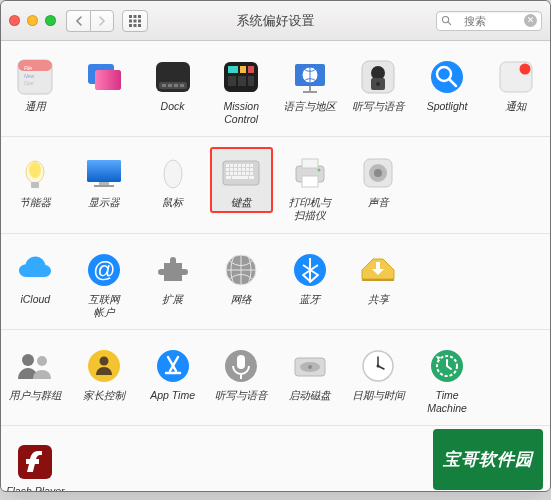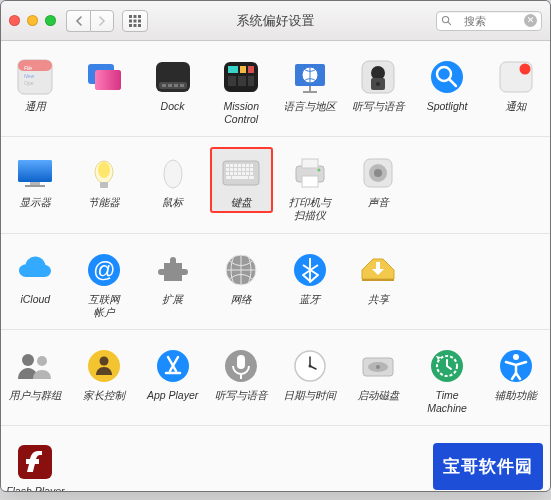--- a/index.html
+++ b/index.html
@@ -70,23 +70,23 @@
     cursor:default;padding:4px 2px 8px; position:relative;font-style:italic;
   }
   .item.highlight::before{
     content:"";position:absolute;top:-2px;left:3px;right:3px;height:62px;
     border:2.5px solid #ff3b30;border-radius:3px;
     background:#e9e9e9;
   }
   .iconbox{width:40px;height:40px;display:flex;align-items:center;justify-content:center;position:relative;z-index:1}
   .label{font-size:10.5px;color:#333;text-align:center;line-height:1.25;white-space:pre-line;z-index:1;font-weight:400}
   .watermark{
-    position:absolute;right:8px;bottom:10px;background:#1d4ed8;color:#fff;
-    font-size:17px;font-weight:bold;padding:12px 10px;border-radius:4px;
-    letter-spacing:1px;
+    position:absolute;right:8px;bottom:10px;background:#15803d;color:#fff;
+    font-size:17px;font-weight:bold;padding:19px 10px;border-radius:4px;
+    letter-spacing:1px;font-style:italic;
   }
 </style>
 </head>
 <body>
 
 <div class="window">
   <div class="titlebar">
     <div class="traffic">
       <span class="t-close"></span>
       <span class="t-min"></span>
@@ -228,44 +228,44 @@
               <circle cx="28" cy="11" r="5.5" fill="#ff3b30"></circle>
             </svg>
         </div>
         <span class="label">通知</span>
       </div>
     </div>
 
     <div class="section">
       <div class="item">
         <div class="iconbox">
+          <svg width="38" height="38">
+              <ellipse cx="19" cy="18" rx="9" ry="11" fill="#fff8d6" stroke="#e8d98a"></ellipse>
+              <ellipse cx="19" cy="16" rx="6" ry="8" fill="#ffe66d"></ellipse>
+              <rect x="15" y="28" width="8" height="6" rx="1" fill="#bfbfbf"></rect>
+            </svg>
+        </div>
+        <span class="label">节能器</span>
+      </div>
+      <div class="item">
+        <div class="iconbox">
           <svg width="40" height="38">
               <rect x="3" y="6" width="34" height="22" rx="2" fill="#1a8cff"></rect>
               <rect x="3" y="6" width="34" height="22" rx="2" fill="url(#dg)"></rect>
               <defs>
                 <linearGradient id="dg" x1="0" y1="0" x2="0" y2="1">
                   <stop stop-color="#5aa9ff"></stop>
                   <stop offset="1" stop-color="#0d62c9"></stop>
                 </linearGradient>
               </defs>
               <rect x="15" y="28" width="10" height="3" fill="#b5b5b5"></rect>
               <rect x="10" y="31" width="20" height="2" fill="#9a9a9a"></rect>
             </svg>
         </div>
         <span class="label">显示器</span>
-      </div>
-      <div class="item">
-        <div class="iconbox">
-          <svg width="38" height="38">
-              <ellipse cx="19" cy="18" rx="9" ry="11" fill="#fff8d6" stroke="#e8d98a"></ellipse>
-              <ellipse cx="19" cy="16" rx="6" ry="8" fill="#ffe66d"></ellipse>
-              <rect x="15" y="28" width="8" height="6" rx="1" fill="#bfbfbf"></rect>
-            </svg>
-        </div>
-        <span class="label">节能器</span>
       </div>
       <div class="item">
         <div class="iconbox">
           <svg width="38" height="38">
               <ellipse cx="19" cy="20" rx="9" ry="14" fill="#f4f4f4" stroke="#d4d4d4"></ellipse>
             </svg>
         </div>
         <span class="label">鼠标</span>
       </div>
       <div class="item highlight">
@@ -413,76 +413,66 @@
         <div class="iconbox">
           <svg width="38" height="38">
               <circle cx="19" cy="19" r="16" fill="#1a8cff"></circle>
               <g stroke="#fff" stroke-width="2.5" stroke-linecap="round">
                 <line x1="12" y1="26" x2="26" y2="26"></line>
                 <line x1="14" y1="10" x2="22" y2="24"></line>
                 <line x1="24" y1="10" x2="16" y2="24"></line>
               </g>
             </svg>
         </div>
-        <span class="label">App Player</span>
+        <span class="label">App Time</span>
       </div>
       <div class="item">
         <div class="iconbox">
           <svg width="38" height="38">
               <circle cx="19" cy="19" r="16" fill="#9a9a9a"></circle>
               <rect x="15" y="8" width="8" height="14" rx="4" fill="#fff"></rect>
               <path d="M11 19a8 8 0 0016 0M19 27v5" stroke="#fff" stroke-width="2" fill="none"></path>
             </svg>
         </div>
         <span class="label">听写与语音</span>
+      </div>
+      <div class="item">
+        <div class="iconbox">
+          <svg width="38" height="38">
+              <rect x="4" y="11" width="30" height="18" rx="3" fill="#d9d9d9" stroke="#b8b8b8"></rect>
+              <ellipse cx="19" cy="20" rx="10" ry="5" fill="#b5b5b5"></ellipse>
+              <circle cx="19" cy="20" r="2" fill="#8a8a8a"></circle>
+            </svg>
+        </div>
+        <span class="label">启动磁盘</span>
       </div>
       <div class="item">
         <div class="iconbox">
           <svg width="38" height="38">
               <circle cx="19" cy="19" r="15" fill="#fff" stroke="#c8c8c8" stroke-width="1.5"></circle>
               <g stroke="#333" stroke-width="1.5" stroke-linecap="round">
                 <line x1="19" y1="19" x2="19" y2="10"></line>
                 <line x1="19" y1="19" x2="25" y2="22"></line>
               </g>
               <circle cx="19" cy="19" r="1.5" fill="#333"></circle>
             </svg>
         </div>
         <span class="label">日期与时间</span>
       </div>
       <div class="item">
         <div class="iconbox">
           <svg width="38" height="38">
-              <rect x="4" y="11" width="30" height="18" rx="3" fill="#d9d9d9" stroke="#b8b8b8"></rect>
-              <ellipse cx="19" cy="20" rx="10" ry="5" fill="#b5b5b5"></ellipse>
-              <circle cx="19" cy="20" r="2" fill="#8a8a8a"></circle>
-            </svg>
-        </div>
-        <span class="label">启动磁盘</span>
-      </div>
-      <div class="item">
-        <div class="iconbox">
-          <svg width="38" height="38">
               <circle cx="19" cy="19" r="16" fill="#2aa86a"></circle>
               <circle cx="19" cy="19" r="10" fill="none" stroke="#fff" stroke-width="2" stroke-dasharray="3 2"></circle>
               <path d="M19 13v6l4 3" stroke="#fff" stroke-width="2" fill="none" stroke-linecap="round"></path>
               <path d="M10 13l-2-4 5 1z" fill="#fff"></path>
             </svg>
         </div>
         <span class="label">Time Machine</span>
       </div>
-      <div class="item">
-        <div class="iconbox">
-          <svg width="38" height="38">
-              <circle cx="19" cy="19" r="16" fill="#1a8cff"></circle>
-              <circle cx="19" cy="10" r="3" fill="#fff"></circle>
-              <path d="M9 15l10 3 10-3M19 18v8M15 32l4-6 4 6" stroke="#fff" stroke-width="2.5" fill="none" stroke-linecap="round"></path>
-            </svg>
-        </div>
-        <span class="label">辅助功能</span>
-      </div>
     </div>
 
     <div class="section" style="border-bottom:none">
       <div class="item">
         <div class="iconbox">
           <svg width="38" height="38">
               <rect x="2" y="2" width="34" height="34" rx="6" fill="#8a0f0f"></rect>
               <path d="M22 8c-5 0-7 4-8 8h-4v5h3c-1 4-2 8-2 8h6s1-5 2-8h4v-5h-3c1-3 2-4 4-4h2V8h-4z" fill="#fff"></path>
             </svg>
         </div>

